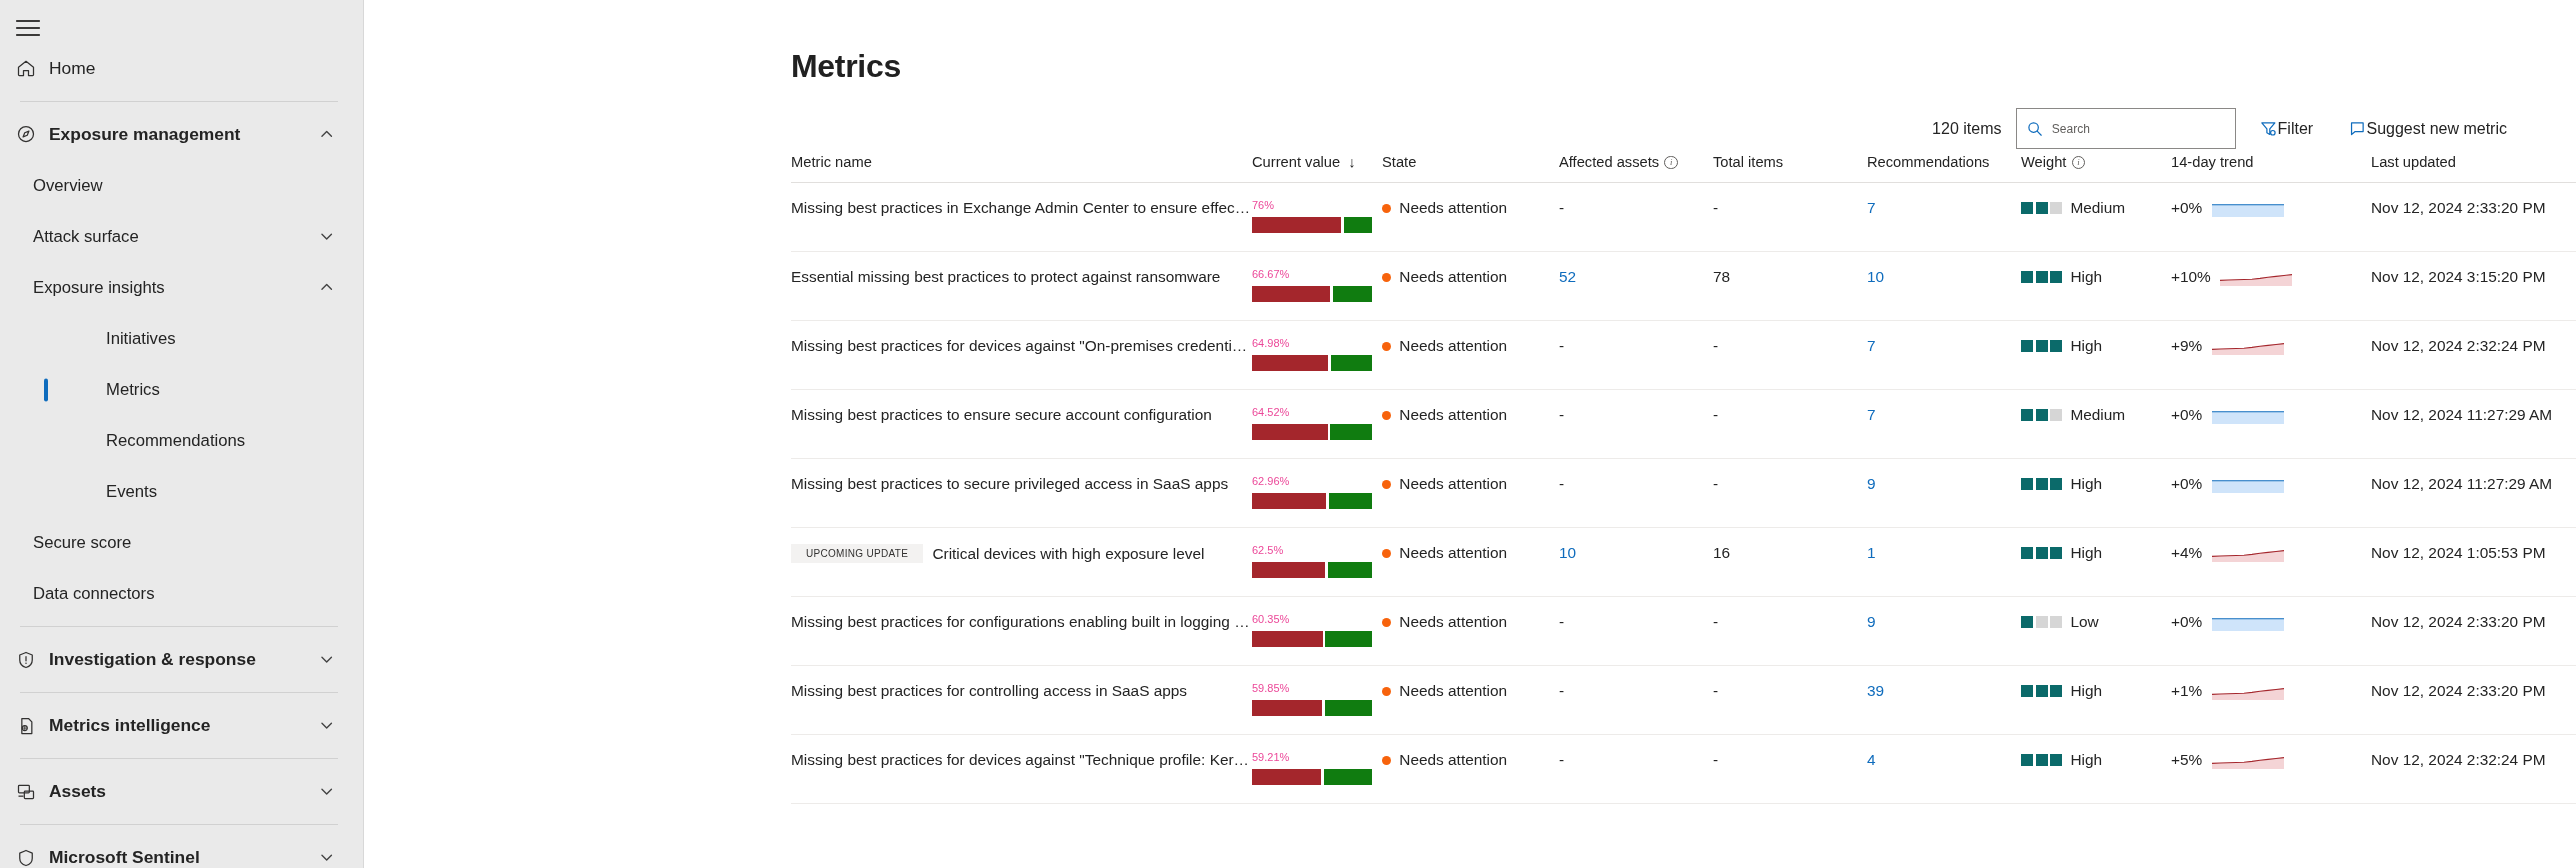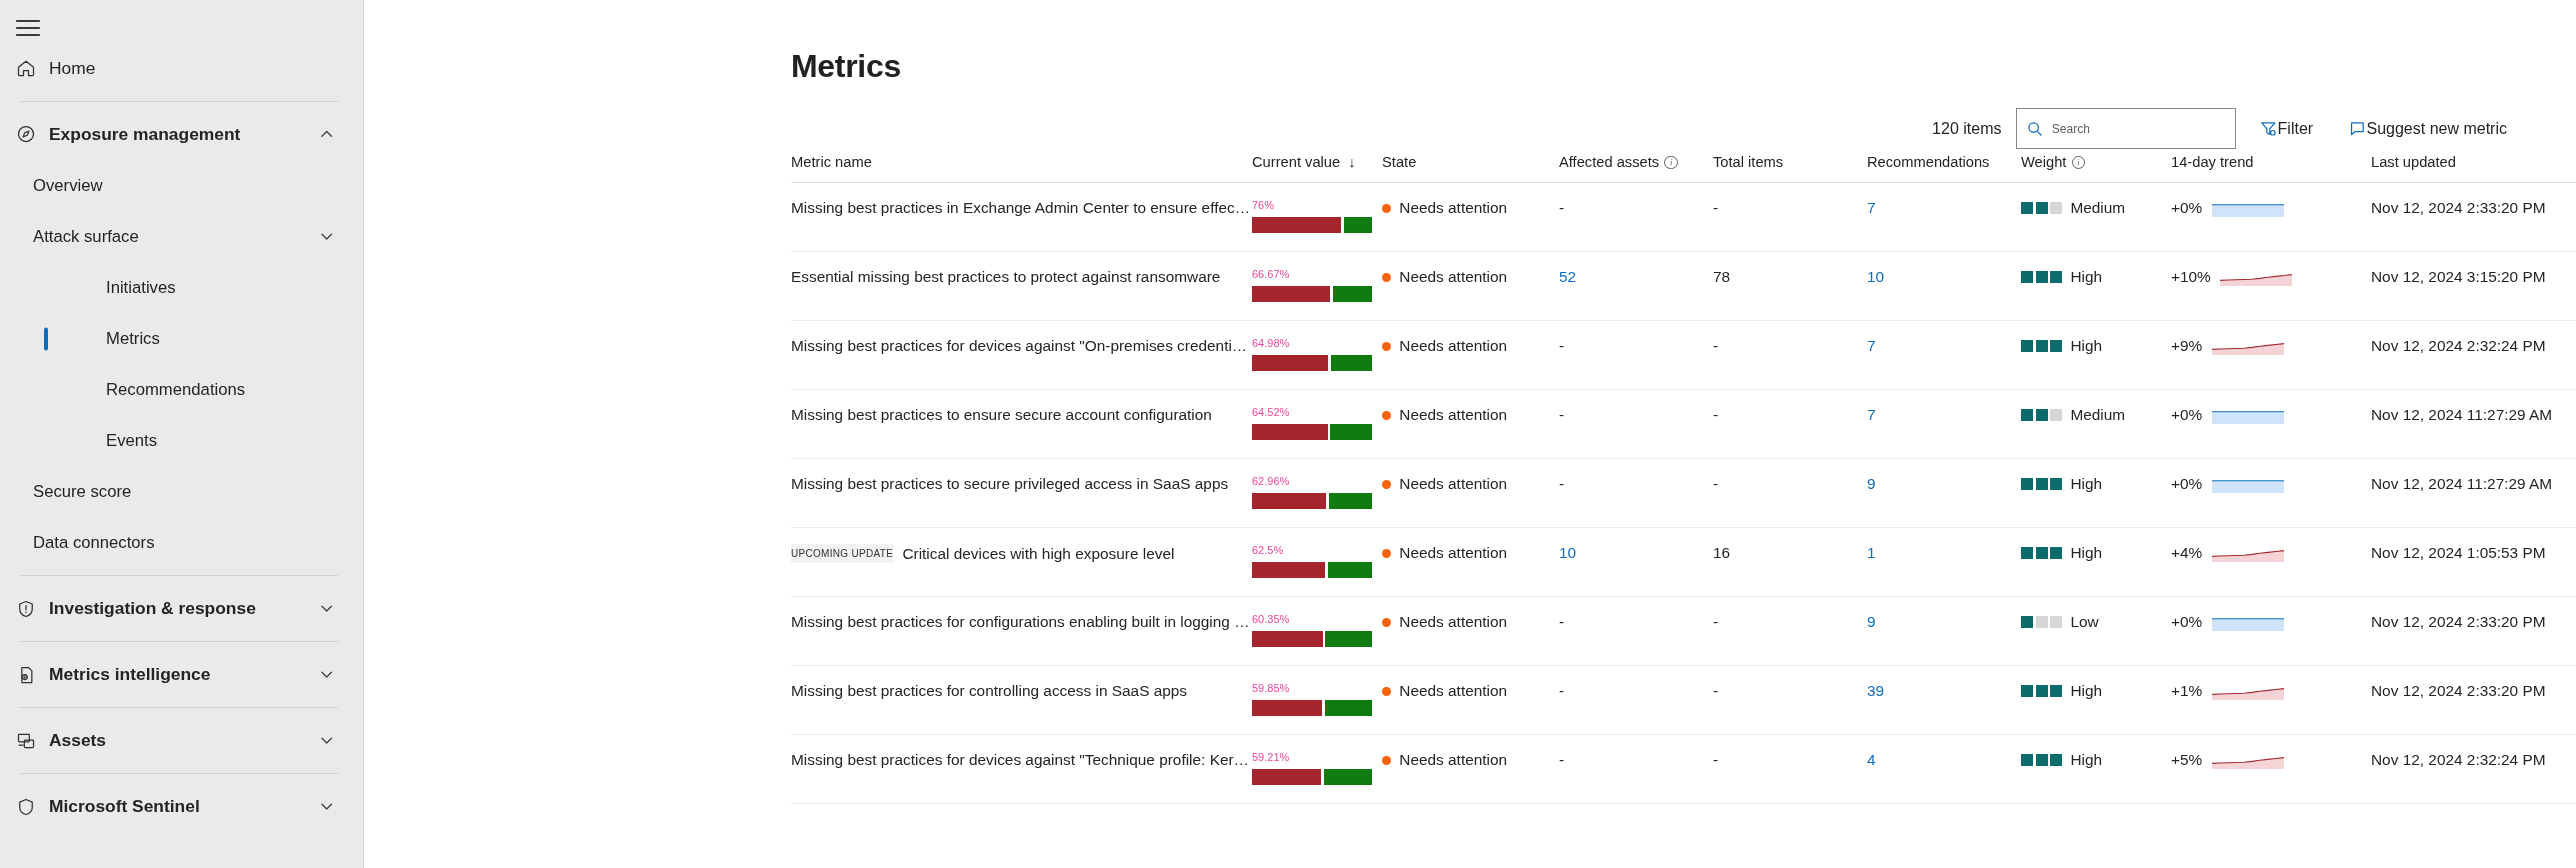--- a/index.html
+++ b/index.html
@@ -214,21 +214,21 @@
   }
   .sort-arrow { color: #242424; font-size: 14.7px; margin-left: 2.7px; }
 
   .metric-cell { display: flex; align-items: center; gap: 9.3px; }
   .badge-upcoming {
     display: inline-block;
     background: #f3f2f1;
     color: #323130;
     font-size: 10px;
     letter-spacing: 0.3px;
-    padding: 4px 0;
+    padding: 4px 15px;
     white-space: nowrap;
     font-weight: 400;
     flex: 0 0 auto;
   }
   .metric-name {
     font-size: 15.4px;
     color: #242424;
     white-space: nowrap;
     overflow: hidden;
     text-overflow: ellipsis;
@@ -303,20 +303,28 @@
           </span>
         </div>
         <div class="nav-row sub">
           <span class="lbl">Overview</span>
         </div>
         <div class="nav-row sub">
           <span class="lbl">Attack surface</span>
           <span class="chev">
             <svg width="17.4" height="17.4" viewBox="0 0 22 22" fill="none" stroke="#424242" stroke-width="1.7" stroke-linecap="round" stroke-linejoin="round">
               <path d="M5 8 L11 14 L17 8"></path>
+            </svg>
+          </span>
+        </div>
+        <div class="nav-row sub">
+          <span class="lbl">Exposure insights</span>
+          <span class="chev">
+            <svg width="17.4" height="17.4" viewBox="0 0 22 22" fill="none" stroke="#424242" stroke-width="1.7" stroke-linecap="round" stroke-linejoin="round">
+              <path d="M5 13 L11 7 L17 13"></path>
             </svg>
           </span>
         </div>
         <div class="nav-row sub2">
           <span class="lbl">Initiatives</span>
         </div>
         <div class="nav-row sub2 selected">
           <div class="sel-bar"></div>
           <span class="lbl">Metrics</span>
         </div>

